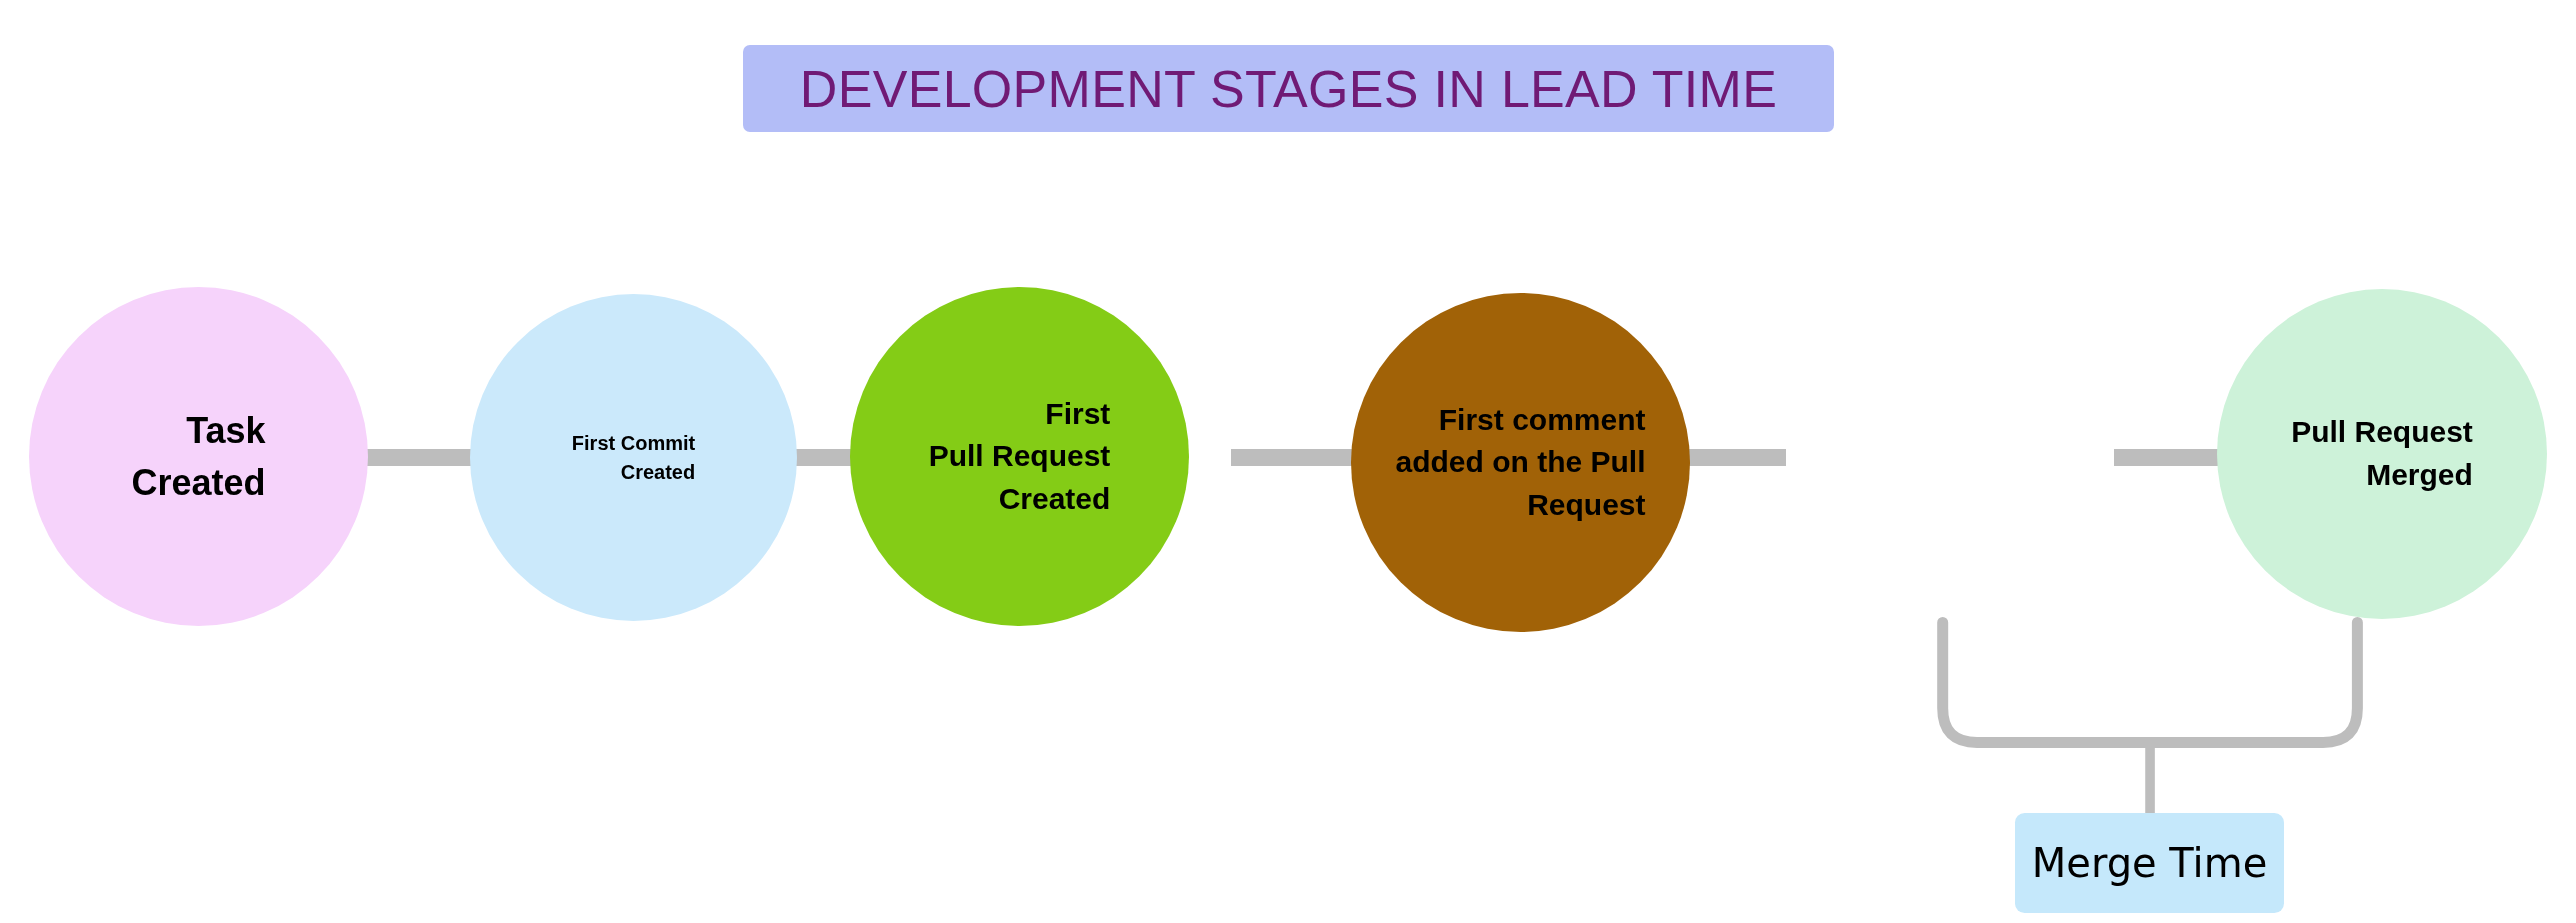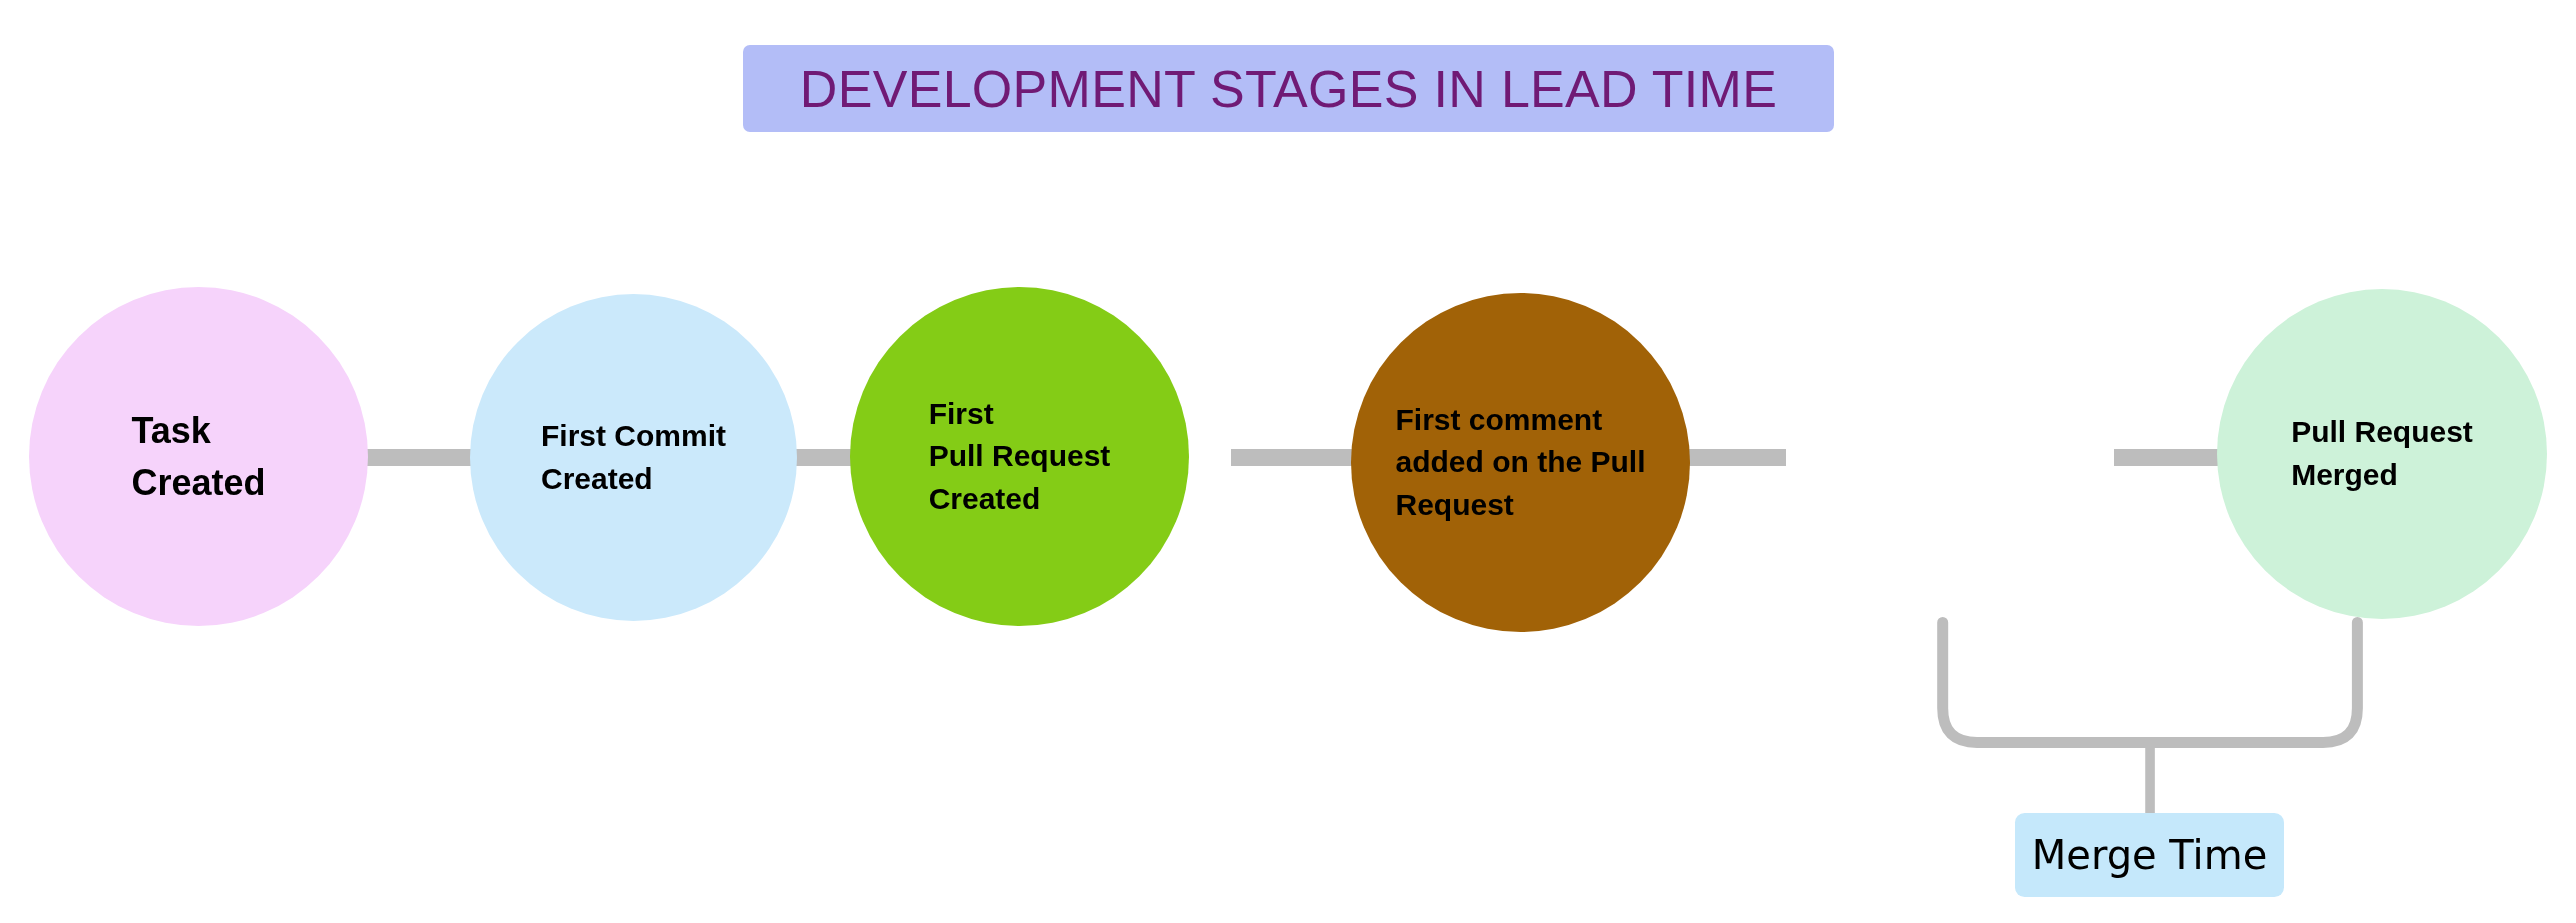--- a/index.html
+++ b/index.html
@@ -52,21 +52,21 @@
     top: 449px;
   }
 
   
   .stage {
     position: absolute;
     border-radius: 50%;
     display: flex;
     align-items: center;
     justify-content: center;
-    text-align: left;
+    text-align: right;
     box-sizing: border-box;
   }
   .stage-label {
     font-family: "Liberation Sans", sans-serif;
     font-weight: bold;
     color: #000000;
     line-height: 1.42;
     white-space: pre-line;
     padding: 0 16.5px;
   }
@@ -80,21 +80,21 @@
     height: 227px;
     pointer-events: none;
   }
 
   
   #merge-time-box {
     position: absolute;
     left: 2015px;
     top: 813px;
     width: 269px;
-    height: 84px;
+    height: 100px;
     background: #c5e8fb;
     border-radius: 9.6px;
     display: flex;
     align-items: center;
     justify-content: center;
     box-sizing: border-box;
   }
   #merge-time-text {
     font-family: "DejaVu Sans", sans-serif;
     font-size: 40px;
@@ -118,21 +118,21 @@
   <div class="connector" style="left:1231px; width:121px;"></div>
   <div class="connector" style="left:1679px; width:107px;"></div>
   <div class="connector" style="left:2114px; width:107px;"></div>
 
   <div class="stage" style="left:29px; top:287px; width:339px; height:339px; background:#f6d3fb;">
     <span class="stage-label" style="font-size:36px;">Task
 Created</span>
   </div>
 
   <div class="stage" style="left:470px; top:294px; width:327px; height:327px; background:#cbe9fb;">
-    <span class="stage-label" style="font-size:30px;">First Commit
+    <span class="stage-label" style="font-size:20px;">First Commit
 Created</span>
   </div>
 
   <div class="stage" style="left:850px; top:287px; width:339px; height:339px; background:#84cc16;">
     <span class="stage-label" style="font-size:30px;">First
 Pull Request
 Created</span>
   </div>
 
   <div class="stage" style="left:1351px; top:293px; width:339px; height:339px; background:#a16207;">

